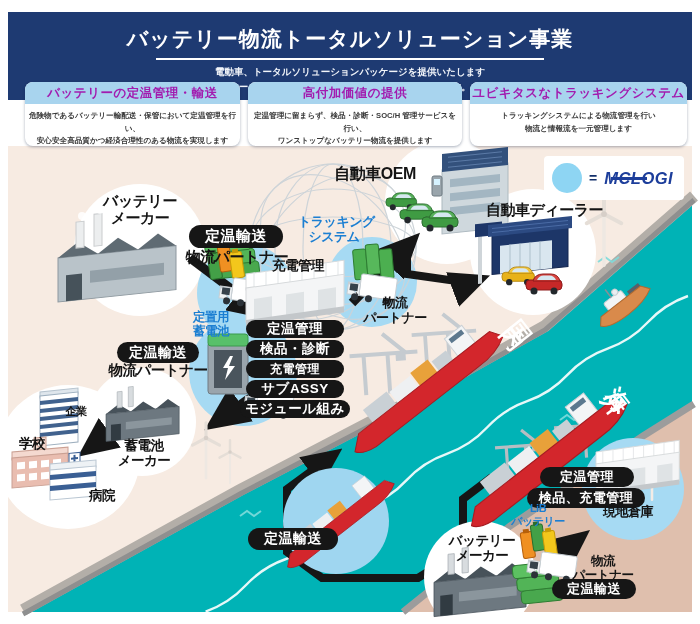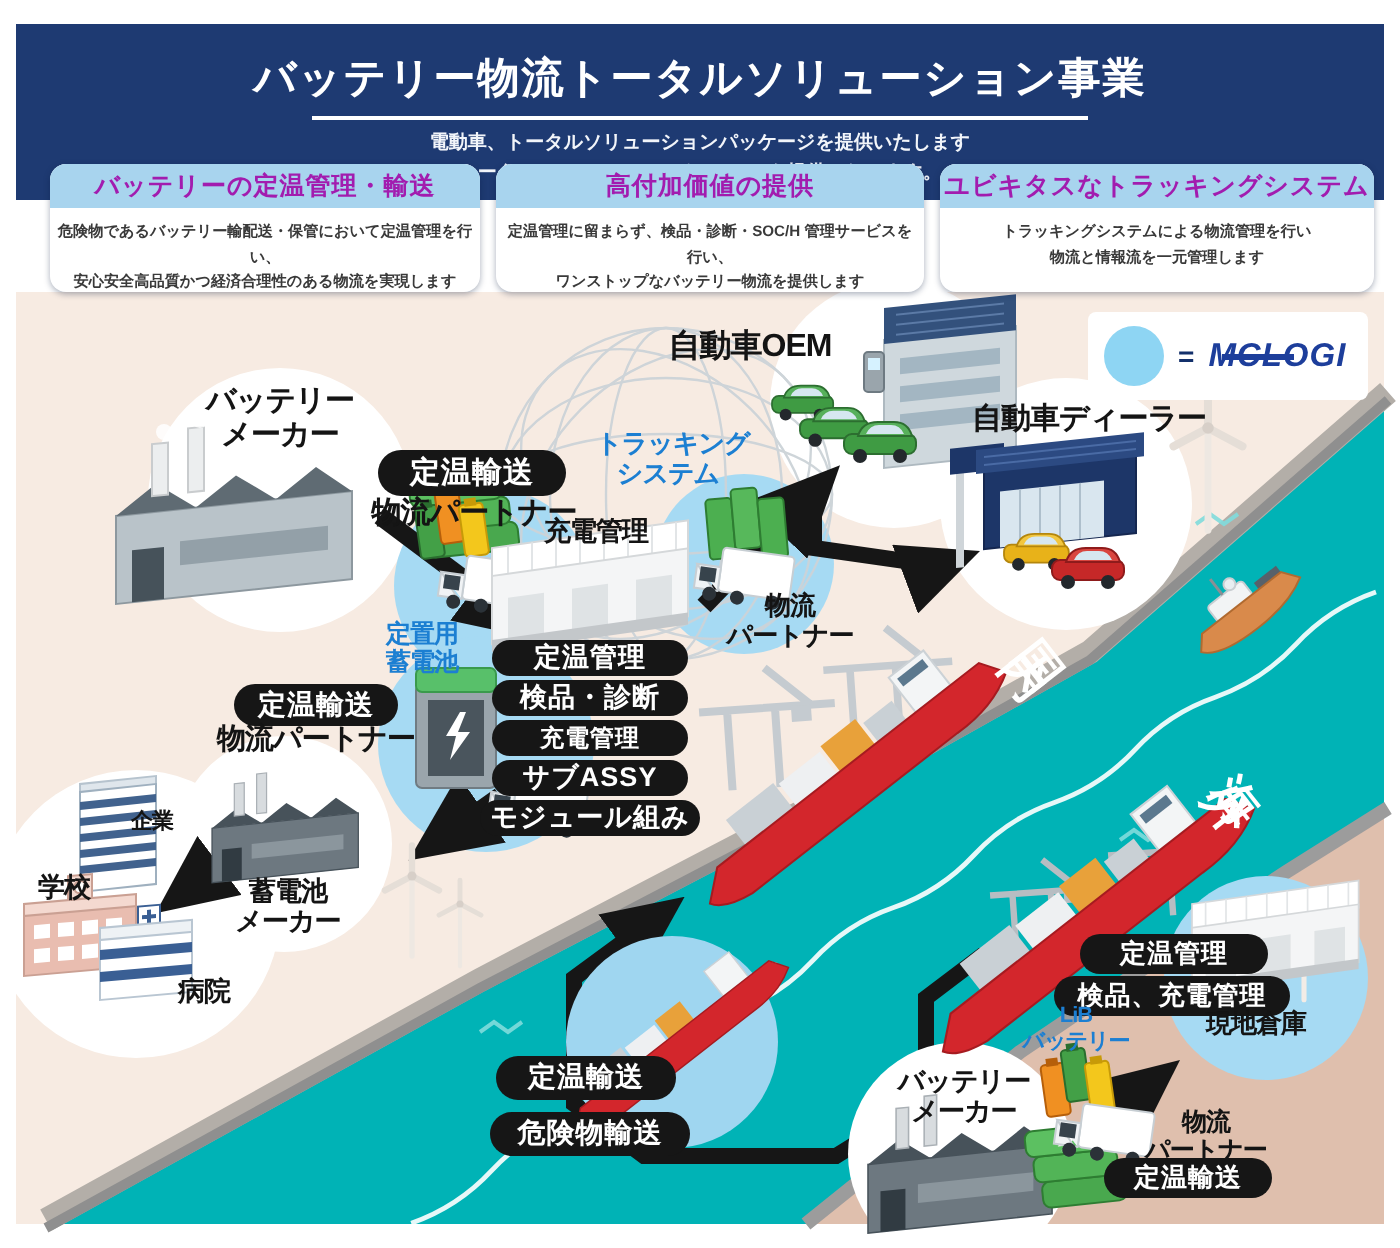--- a/index.html
+++ b/index.html
@@ -470,21 +470,20 @@
 
   <div class="lbl" style="left:108px;top:438px;width:72px;font-size:13.5px;">
     <span>蓄電池</span>
       <span>メーカー</span>
   </div>
 
   <div class="sea" style="left:525px;top:312px;">国内</div>
   <div class="sea" style="left:625px;top:379px;">海外</div>
 
   <div class="pill" style="left:248px;top:528px;width:90px;height:22px;font-size:14px;">定温輸送</div>
-  <div class="pill" style="left:245px;top:556px;width:100px;height:22px;font-size:14px;">危険物輸送</div>
 
   <div class="pill" style="left:540px;top:467px;width:94px;height:20px;font-size:13px;">定温管理</div>
   <div class="pill" style="left:527px;top:488px;width:118px;height:20px;font-size:13px;">検品、充電管理</div>
   <div class="lbl" style="left:596px;top:505px;width:64px;font-size:13px;">現地倉庫</div>
 
   <div class="lbl blue" style="left:508px;top:502px;width:60px;font-size:11px;">
     <span>LiB</span>
       <span>バッテリー</span>
   </div>
 

